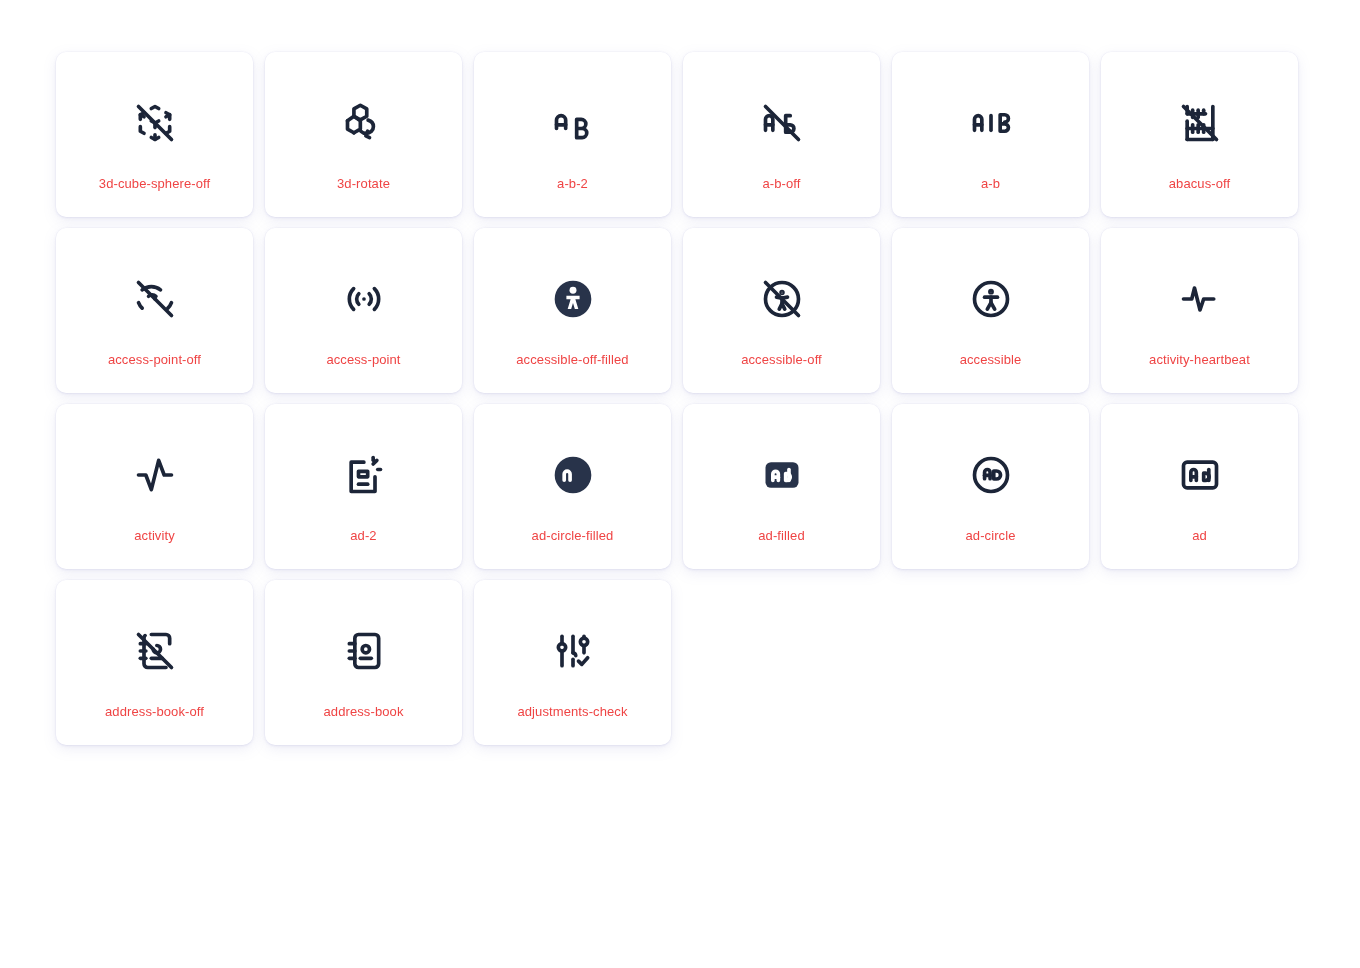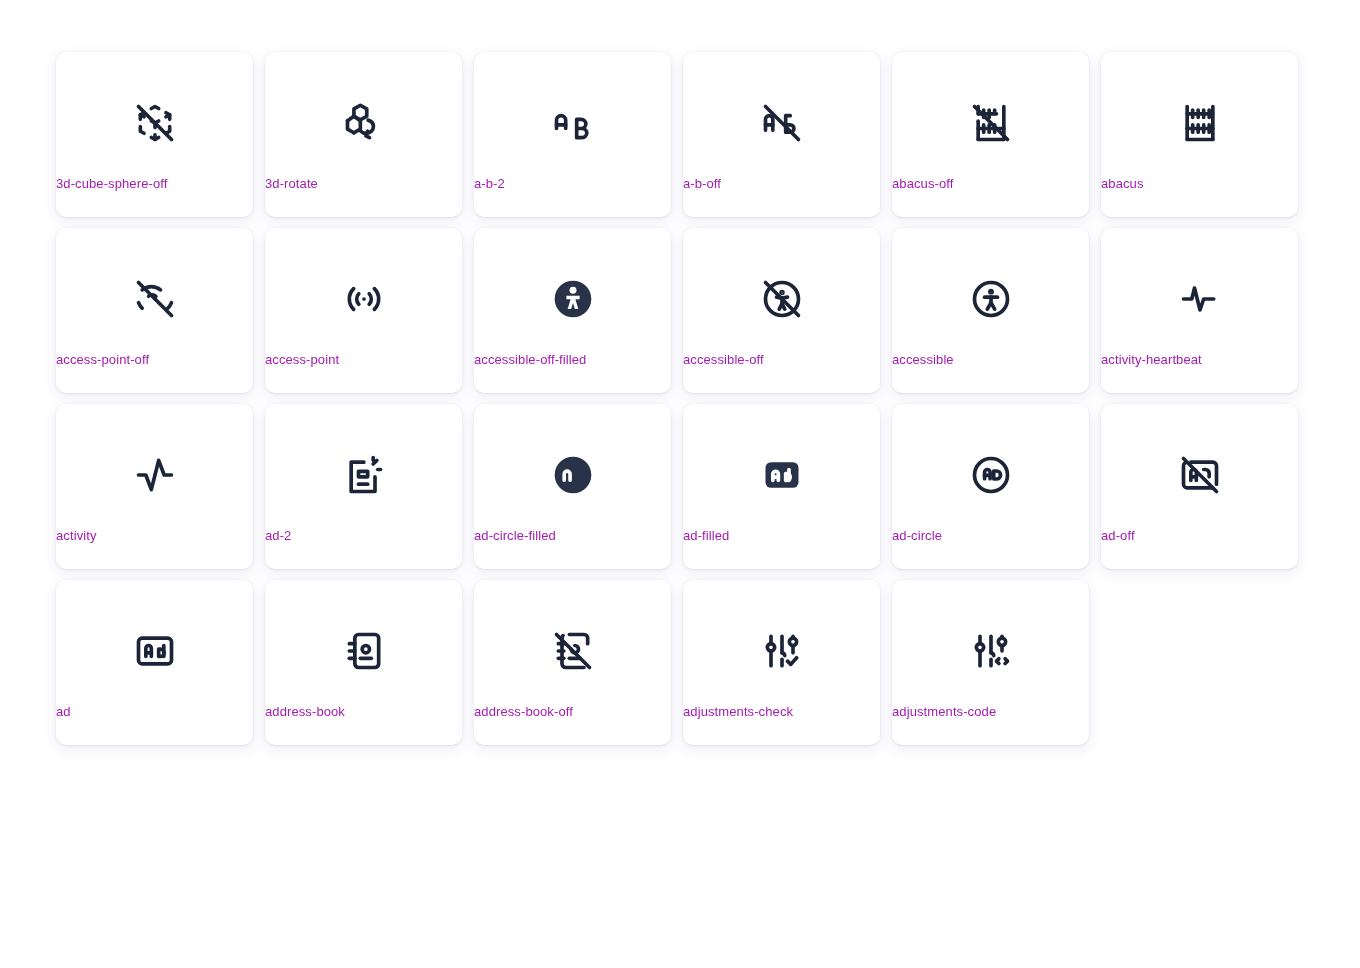--- a/index.html
+++ b/index.html
@@ -70,23 +70,24 @@
   .tabler .knockout {
     fill: #ffffff;
     stroke: none;
   }
 
   .icon-label {
     position: absolute;
     left: 0;
     right: 0;
     top: 124px;
+    text-align: center;
     font-size: 13px;
     line-height: 16px;
-    color: #a21caf;
+    color: #ef4444;
     letter-spacing: 0.1px;
     font-family: "Liberation Sans", sans-serif;
     white-space: nowrap;
   }
 </style>
 </head>
 <body>
 
 <div id="icon-gallery">
     <div class="icon-card">
@@ -139,60 +140,51 @@
           <path d="M3 13h4"></path>
           <path d="M14 13h2.5a2 2 0 1 1 0 4h-2.5v-9h2.5"></path>
           <path d="M3 3l18 18"></path>
         </svg>
       </div>
       <div class="icon-label">a-b-off</div>
     </div>
     <div class="icon-card">
       <div class="icon-box">
         <svg viewBox="0 0 24 24" class="tabler">
+          <path d="M3 16v-6a2 2 0 1 1 4 0v6"></path>
+          <path d="M3 13h4"></path>
+          <path d="M12 8v8"></path>
+          <path d="M17 12.5h2.5a2 2 0 1 1 0 4h-2.5v-9h2.5a2 2 0 1 1 0 4"></path>
+        </svg>
+      </div>
+      <div class="icon-label">a-b</div>
+    </div>
+    <div class="icon-card">
+      <div class="icon-box">
+        <svg viewBox="0 0 24 24" class="tabler">
           <path d="M5 3v4"></path>
           <path d="M5 11v10"></path>
           <path d="M19 3v18"></path>
           <path d="M5 21h14"></path>
           <path d="M5 7h10"></path>
           <path d="M5 15h14"></path>
           <path d="M8 5v4"></path>
           <path d="M11 5v4"></path>
           <path d="M14 5v2"></path>
           <path d="M8 13v4"></path>
           <path d="M11 13v4"></path>
           <path d="M14 13v4"></path>
           <path d="M3 3l18 18"></path>
         </svg>
       </div>
       <div class="icon-label">abacus-off</div>
     </div>
     <div class="icon-card">
       <div class="icon-box">
         <svg viewBox="0 0 24 24" class="tabler">
-          <path d="M5 3v18"></path>
-          <path d="M19 3v18"></path>
-          <path d="M5 21h14"></path>
-          <path d="M5 7h14"></path>
-          <path d="M5 15h14"></path>
-          <path d="M8 5v4"></path>
-          <path d="M11 5v4"></path>
-          <path d="M14 5v4"></path>
-          <path d="M17 5v4"></path>
-          <path d="M8 13v4"></path>
-          <path d="M11 13v4"></path>
-          <path d="M14 13v4"></path>
-          <path d="M17 13v4"></path>
-        </svg>
-      </div>
-      <div class="icon-label">abacus</div>
-    </div>
-    <div class="icon-card">
-      <div class="icon-box">
-        <svg viewBox="0 0 24 24" class="tabler">
           <path d="M5 17a8 8 0 0 1 -1.986 -3"></path>
           <path d="M5 7a8 8 0 0 1 10 0"></path>
           <path d="M8.5 10.5a3 3 0 0 1 4 0"></path>
           <path d="M12 12h.01"></path>
           <path d="M19 17a8 8 0 0 0 1.986 -3"></path>
           <path d="M3 3l18 18"></path>
         </svg>
       </div>
       <div class="icon-label">access-point-off</div>
     </div>
@@ -300,97 +292,66 @@
           <path d="M8.5 14v-3.5a1.5 1.5 0 0 1 3 0v3.5"></path>
           <path d="M8.5 12.2h3"></path>
           <path d="M13.5 9.8h1.5a2 2 0 0 1 0 4.4h-1.5z"></path>
         </svg>
       </div>
       <div class="icon-label">ad-circle</div>
     </div>
     <div class="icon-card">
       <div class="icon-box">
         <svg viewBox="0 0 24 24" class="tabler">
-          <path d="M7 15v-4.5a1.5 1.5 0 0 1 3 0v4.5"></path>
-          <path d="M7 13h3"></path>
-          <path d="M14 9h1a2 2 0 0 1 2 2v2"></path>
-          <path d="M7 5h12a2 2 0 0 1 2 2v10"></path>
-          <path d="M19 19h-14a2 2 0 0 1 -2 -2v-10a2 2 0 0 1 1 -1.73"></path>
-          <path d="M3 3l18 18"></path>
-        </svg>
-      </div>
-      <div class="icon-label">ad-off</div>
-    </div>
-    <div class="icon-card">
-      <div class="icon-box">
-        <svg viewBox="0 0 24 24" class="tabler">
           <rect x="3" y="5" width="18" height="14" rx="2"></rect>
           <path d="M7 15v-4.5a1.5 1.5 0 0 1 3 0v4.5"></path>
           <path d="M7 13h3"></path>
           <path d="M14 15h1a2 2 0 0 0 0 -4h-1v4z"></path>
           <path d="M16.8 15v-6"></path>
         </svg>
       </div>
       <div class="icon-label">ad</div>
+    </div>
+    <div class="icon-card">
+      <div class="icon-box">
+        <svg viewBox="0 0 24 24" class="tabler">
+          <path d="M20 8v-3a2 2 0 0 0 -2 -2h-8m-3.413 .584a2 2 0 0 0 -.587 1.416v14a2 2 0 0 0 2 2h10"></path>
+          <path d="M10 16h6"></path>
+          <path d="M11 11a2 2 0 1 0 2 -2"></path>
+          <path d="M4 8h3"></path>
+          <path d="M4 12h3"></path>
+          <path d="M4 16h3"></path>
+          <path d="M3 3l18 18"></path>
+        </svg>
+      </div>
+      <div class="icon-label">address-book-off</div>
     </div>
     <div class="icon-card">
       <div class="icon-box">
         <svg viewBox="0 0 24 24" class="tabler">
           <rect x="7" y="3" width="13" height="18" rx="2"></rect>
           <path d="M10 16h6"></path>
           <circle cx="13" cy="11" r="2"></circle>
           <path d="M4 8h3"></path>
           <path d="M4 12h3"></path>
           <path d="M4 16h3"></path>
         </svg>
       </div>
       <div class="icon-label">address-book</div>
-    </div>
-    <div class="icon-card">
-      <div class="icon-box">
-        <svg viewBox="0 0 24 24" class="tabler">
-          <path d="M20 8v-3a2 2 0 0 0 -2 -2h-8m-3.413 .584a2 2 0 0 0 -.587 1.416v14a2 2 0 0 0 2 2h10"></path>
-          <path d="M10 16h6"></path>
-          <path d="M11 11a2 2 0 1 0 2 -2"></path>
-          <path d="M4 8h3"></path>
-          <path d="M4 12h3"></path>
-          <path d="M4 16h3"></path>
-          <path d="M3 3l18 18"></path>
-        </svg>
-      </div>
-      <div class="icon-label">address-book-off</div>
     </div>
     <div class="icon-card">
       <div class="icon-box">
         <svg viewBox="0 0 24 24" class="tabler">
           <path d="M4 10a2 2 0 1 0 4 0a2 2 0 0 0 -4 0"></path>
           <path d="M6 4v4"></path>
           <path d="M6 12v8"></path>
           <path d="M13.5 14.5a1.8 1.8 0 0 0 -1.5 -1.5"></path>
           <path d="M12 4v9"></path>
           <path d="M12 16.5v3.5"></path>
           <path d="M16 7a2 2 0 1 0 4 0a2 2 0 0 0 -4 0"></path>
           <path d="M18 4v1"></path>
           <path d="M18 9v4"></path>
           <path d="M15 17.5l1.8 1.8l3.2 -3.6"></path>
         </svg>
       </div>
       <div class="icon-label">adjustments-check</div>
     </div>
-    <div class="icon-card">
-      <div class="icon-box">
-        <svg viewBox="0 0 24 24" class="tabler">
-          <path d="M4 10a2 2 0 1 0 4 0a2 2 0 0 0 -4 0"></path>
-          <path d="M6 4v4"></path>
-          <path d="M6 12v8"></path>
-          <path d="M13.5 14.5a1.8 1.8 0 0 0 -1.5 -1.5"></path>
-          <path d="M12 4v9"></path>
-          <path d="M12 16.5v3.5"></path>
-          <path d="M16 7a2 2 0 1 0 4 0a2 2 0 0 0 -4 0"></path>
-          <path d="M18 4v1"></path>
-          <path d="M18 9v3"></path>
-          <path d="M16.3 16.2l-1.3 1.3l1.3 1.3"></path>
-          <path d="M19.7 16.2l1.3 1.3l-1.3 1.3"></path>
-        </svg>
-      </div>
-      <div class="icon-label">adjustments-code</div>
-    </div>
   </div>
 
 </body></html>

